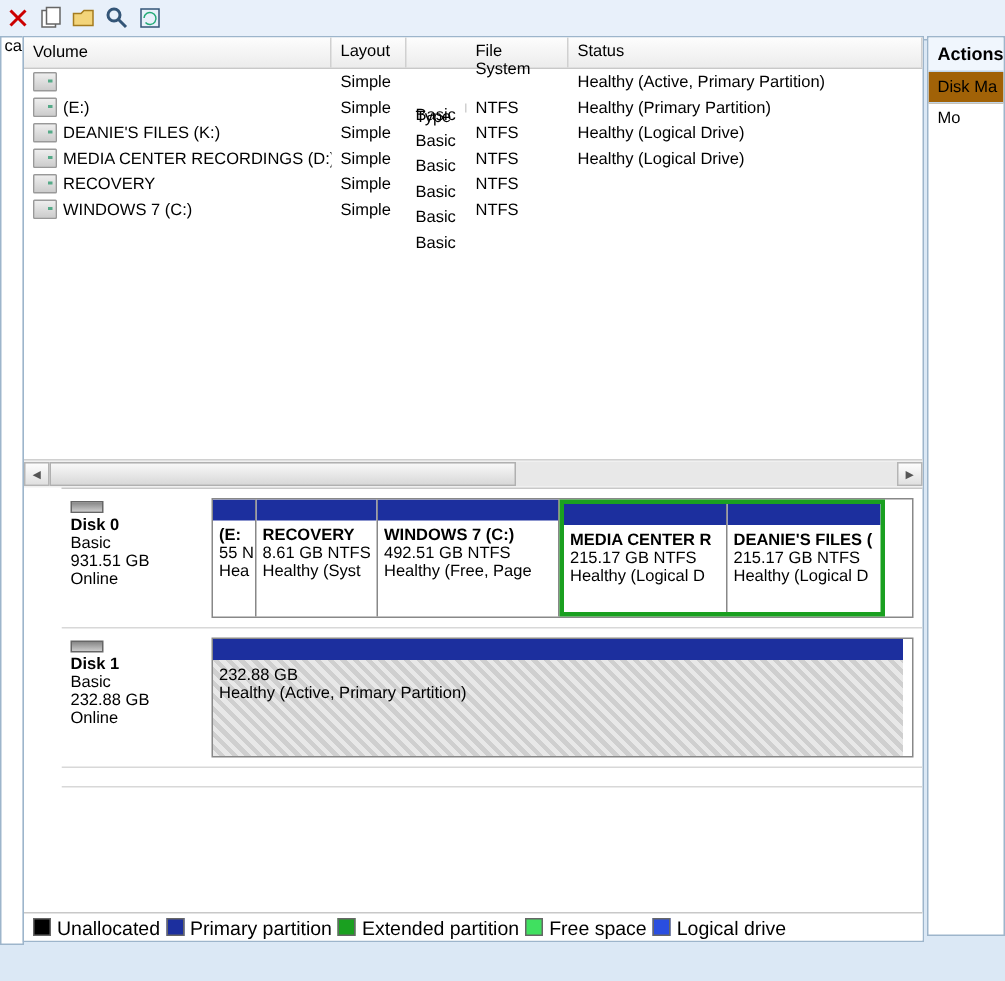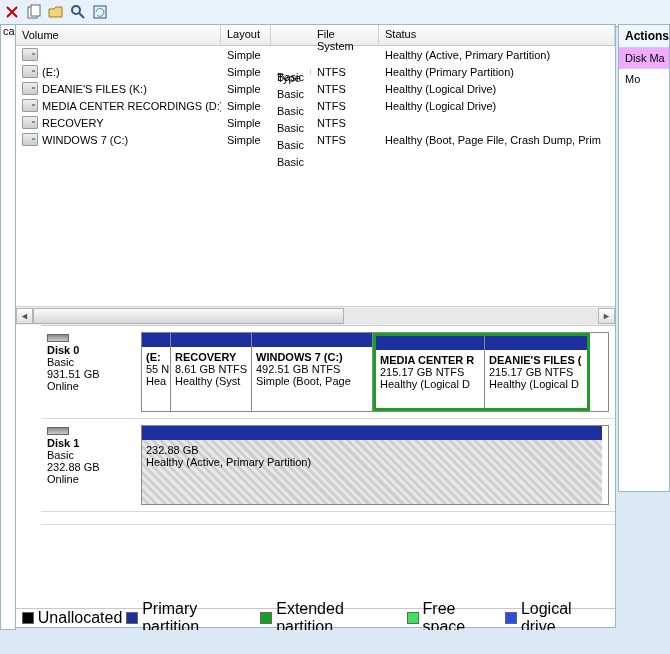--- a/index.html
+++ b/index.html
@@ -2,23 +2,23 @@
 <html><head>
 <meta charset="utf-8">
 <style>
   html, body { margin:0; padding:0; font-family: "Segoe UI", Tahoma, sans-serif; font-size:11px; background:#dbe8f5; color:#000; }
   .app { width:670px; height:654px; position:relative; box-sizing:border-box; overflow:hidden; }
   .toolbar { height:22px; background:#e8f0fa; border-bottom:1px solid #9db5cb; padding:2px 4px; display:flex; gap:6px; align-items:center; }
   .toolbar svg { width:16px; height:16px; }
   .left-tab { position:absolute; left:0; top:24px; width:14px; height:604px; background:#fff; border:1px solid #9db5cb; font-size:11px; writing-mode:horizontal-tb; overflow:hidden; }
   .left-tab span { padding:2px; }
   .main { position:absolute; left:15px; top:24px; width:601px; height:604px; background:#fff; border:1px solid #9db5cb; box-sizing:border-box; display:flex; flex-direction:column; }
-  .right-panel { position:absolute; left:618px; top:24px; width:52px; height:468px; background:#fff; border:1px solid #9db5cb; box-sizing:border-box; overflow:hidden; }
+  .right-panel { position:absolute; left:618px; top:24px; width:52px; height:600px; background:#fff; border:1px solid #9db5cb; box-sizing:border-box; overflow:hidden; }
   .right-head { background:#f0f6fd; border-bottom:1px solid #c0d4e8; padding:4px 6px; font-weight:bold; font-size:12px; }
-  .right-sel { background:#f0abfc; padding:4px 6px; border-bottom:1px solid #c0d4e8; white-space:nowrap; }
+  .right-sel { background:#a16207; padding:4px 6px; border-bottom:1px solid #c0d4e8; white-space:nowrap; }
   .right-item { padding:4px 6px; white-space:nowrap; }
   
   .vol-table { flex:0 0 auto; }
   .vt-head { display:flex; background:linear-gradient(#fdfdfd,#ececec); border-bottom:1px solid #c8c8c8; height:20px; }
   .vt-head .c { border-right:1px solid #d0d0d0; padding:3px 6px; box-sizing:border-box; }
   .vt-body { height:260px; overflow:hidden; }
   .vt-row { display:flex; height:17px; align-items:center; }
   .vt-row .c { padding:1px 6px; box-sizing:border-box; white-space:nowrap; overflow:hidden; }
   .c.vol { width:205px; display:flex; align-items:center; gap:4px; }
   .c.lay { width:50px; }
@@ -40,21 +40,21 @@
   .disk-parts-wrap { flex:1; padding:6px 6px 6px 0; box-sizing:border-box; }
   .disk-parts { display:flex; height:78px; border:1px solid #888; }
   .part { border-right:1px solid #888; display:flex; flex-direction:column; overflow:hidden; }
   .part:last-child { border-right:none;justify-content:flex-end; }
   .part .ph { height:14px; background:#1c2f9e; }
   .part .pb { flex:1; padding:4px; font-size:11px; overflow:hidden; white-space:nowrap; }
   .part .pb b { font-weight:bold; }
   .ext-wrap { border:3px solid #1aa020; }
   .hatch { background: repeating-linear-gradient(45deg,#e8e8e8 0,#e8e8e8 3px,#cfcfcf 3px,#cfcfcf 6px); }
   
-  .legend { height:18px; border-top:1px solid #c8c8c8; display:flex; align-items:center; gap:4px; padding:0 6px; font-size:16px; background:#fff;}
+  .legend { height:18px; border-top:1px solid #c8c8c8; display:flex; align-items:center; gap:4px; padding:0 6px; font-size:13px; background:#fff;}
   .sw { width:10px; height:10px; display:inline-block; border:1px solid #666; }
   .sw.k{background:#000}.sw.b{background:#1c2f9e}.sw.g{background:#1aa020}.sw.l{background:#40e060}.sw.b2{background:#2a4ee0}
   .bottom-gap { height:24px; background:#dbe8f5; }
 </style>
 </head>
 <body>
 
 <div class="app">
 
   <div class="toolbar">
@@ -141,21 +141,20 @@
             <div class="c fs">NTFS</div>
           </div>
           <div class="vt-row">
             <div class="c vol">
               <span class="drive-icon"></span>
               <span>WINDOWS 7 (C:)</span>
             </div>
             <div class="c lay">Simple</div>
             <div class="c typ">Basic</div>
             <div class="c fs">NTFS</div>
-            <div class="c st">Healthy (Boot, Page File, Crash Dump, Prim</div>
           </div>
         </div>
     </div>
     <div class="hscroll">
       <div class="arrow">◄</div>
       <div class="track">
           <div class="thumb"></div>
         </div>
       <div class="arrow">►</div>
     </div>
@@ -168,21 +167,21 @@
               <div class="part" style="width: 28px;">
                 <div class="ph"></div>
                 <div class="pb"><b>(E:</b><br><span>55 N</span><br><span>Hea</span></div>
               </div>
               <div class="part" style="width: 80px;">
                 <div class="ph"></div>
                 <div class="pb"><b>RECOVERY</b><br><span>8.61 GB NTFS</span><br><span>Healthy (Syst</span></div>
               </div>
               <div class="part" style="width: 120px;">
                 <div class="ph"></div>
-                <div class="pb"><b>WINDOWS 7  (C:)</b><br><span>492.51 GB NTFS</span><br><span>Simple (Boot, Page</span></div>
+                <div class="pb"><b>WINDOWS 7  (C:)</b><br><span>492.51 GB NTFS</span><br><span>Healthy (Free, Page</span></div>
               </div>
               <div class="ext-wrap" style="display: flex;">
                 <div class="part" style="width: 108px;">
                   <div class="ph"></div>
                   <div class="pb"><b>MEDIA CENTER R</b><br><span>215.17 GB NTFS</span><br><span>Healthy (Logical D</span></div>
                 </div>
                 <div class="part" style="width: 102px;">
                   <div class="ph"></div>
                   <div class="pb"><b>DEANIE'S FILES  (</b><br><span>215.17 GB NTFS</span><br><span>Healthy (Logical D</span></div>
                 </div>

